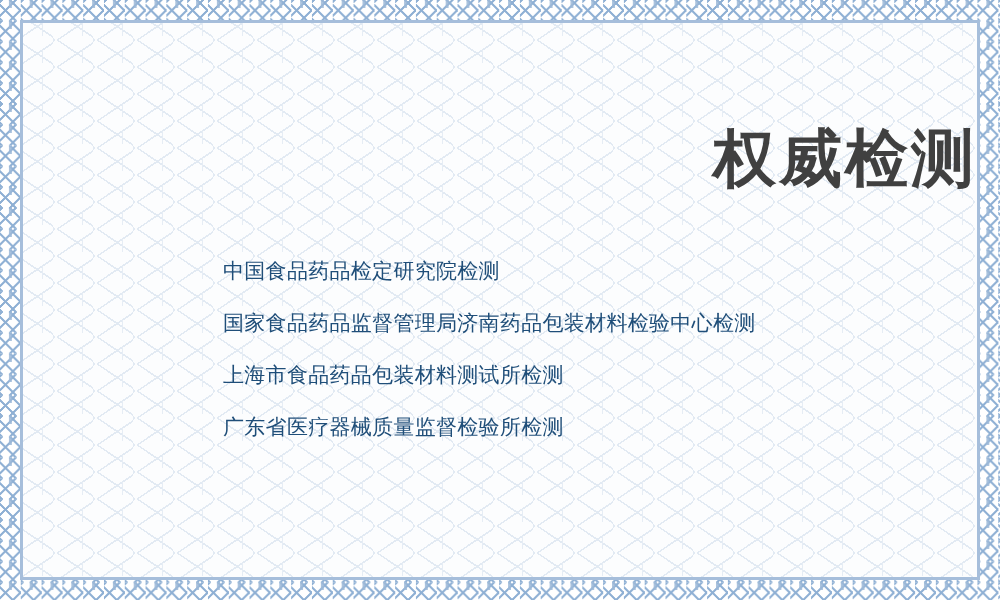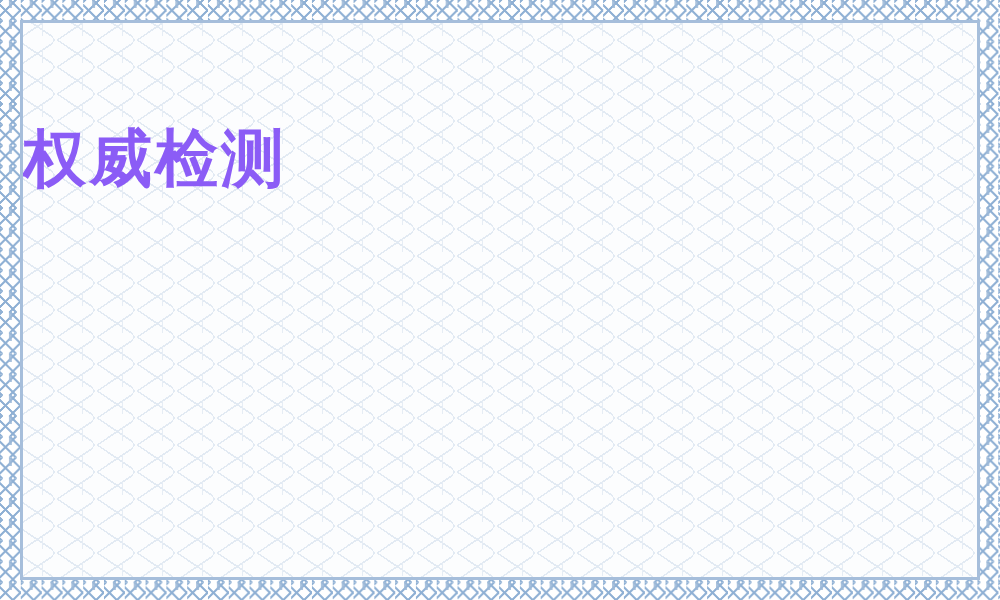--- a/index.html
+++ b/index.html
@@ -136,26 +136,26 @@
     top: 0;
     width: 954px;
     height: 554px;
   }
 
   .poster-title {
     position: absolute;
     left: 0;
     top: 62px;
     width: 954px;
-    text-align: left;
+    text-align: right;
     font-family: "DejaVu Sans", "Liberation Sans", sans-serif;
     font-size: 63px;
     font-weight: bold;
     letter-spacing: 3px;
-    color: #8b5cf6;
+    color: #404040;
     line-height: 1;
     white-space: nowrap;
   }
 
   .cert-list {
     position: absolute;
     left: 200px;
     top: 222px;
     width: 720px;
   }
@@ -180,16 +180,22 @@
 
   <div class="inner-panel">
 
     <div class="inner-pattern"></div>
     <div class="inner-pattern-stems"></div>
 
     <div class="content">
 
       <h1 class="poster-title">权威检测</h1>
 
+      <div class="cert-list">
+        <div class="cert-item">中国食品药品检定研究院检测</div>
+        <div class="cert-item">国家食品药品监督管理局济南药品包装材料检验中心检测</div>
+        <div class="cert-item">上海市食品药品包装材料测试所检测</div>
+        <div class="cert-item">广东省医疗器械质量监督检验所检测</div>
+      </div>
 
     </div>
   </div>
 </div>
 
 </body></html>

